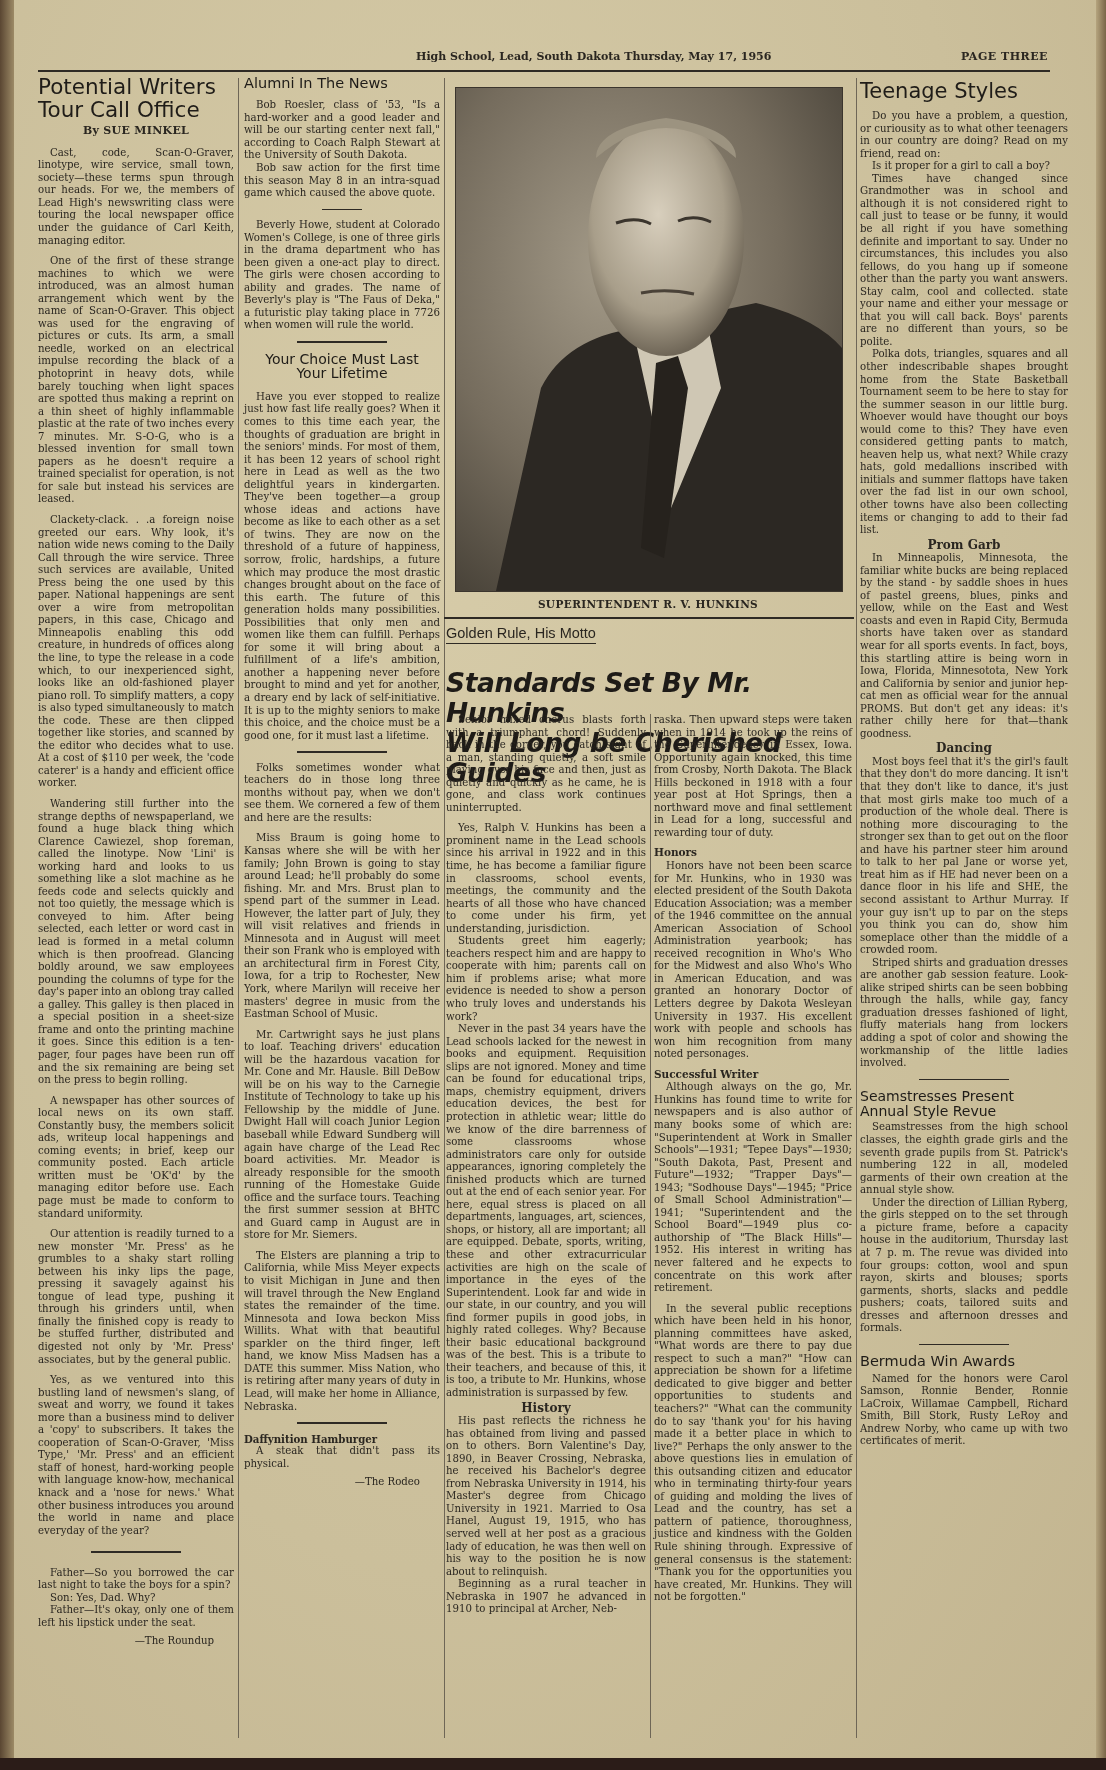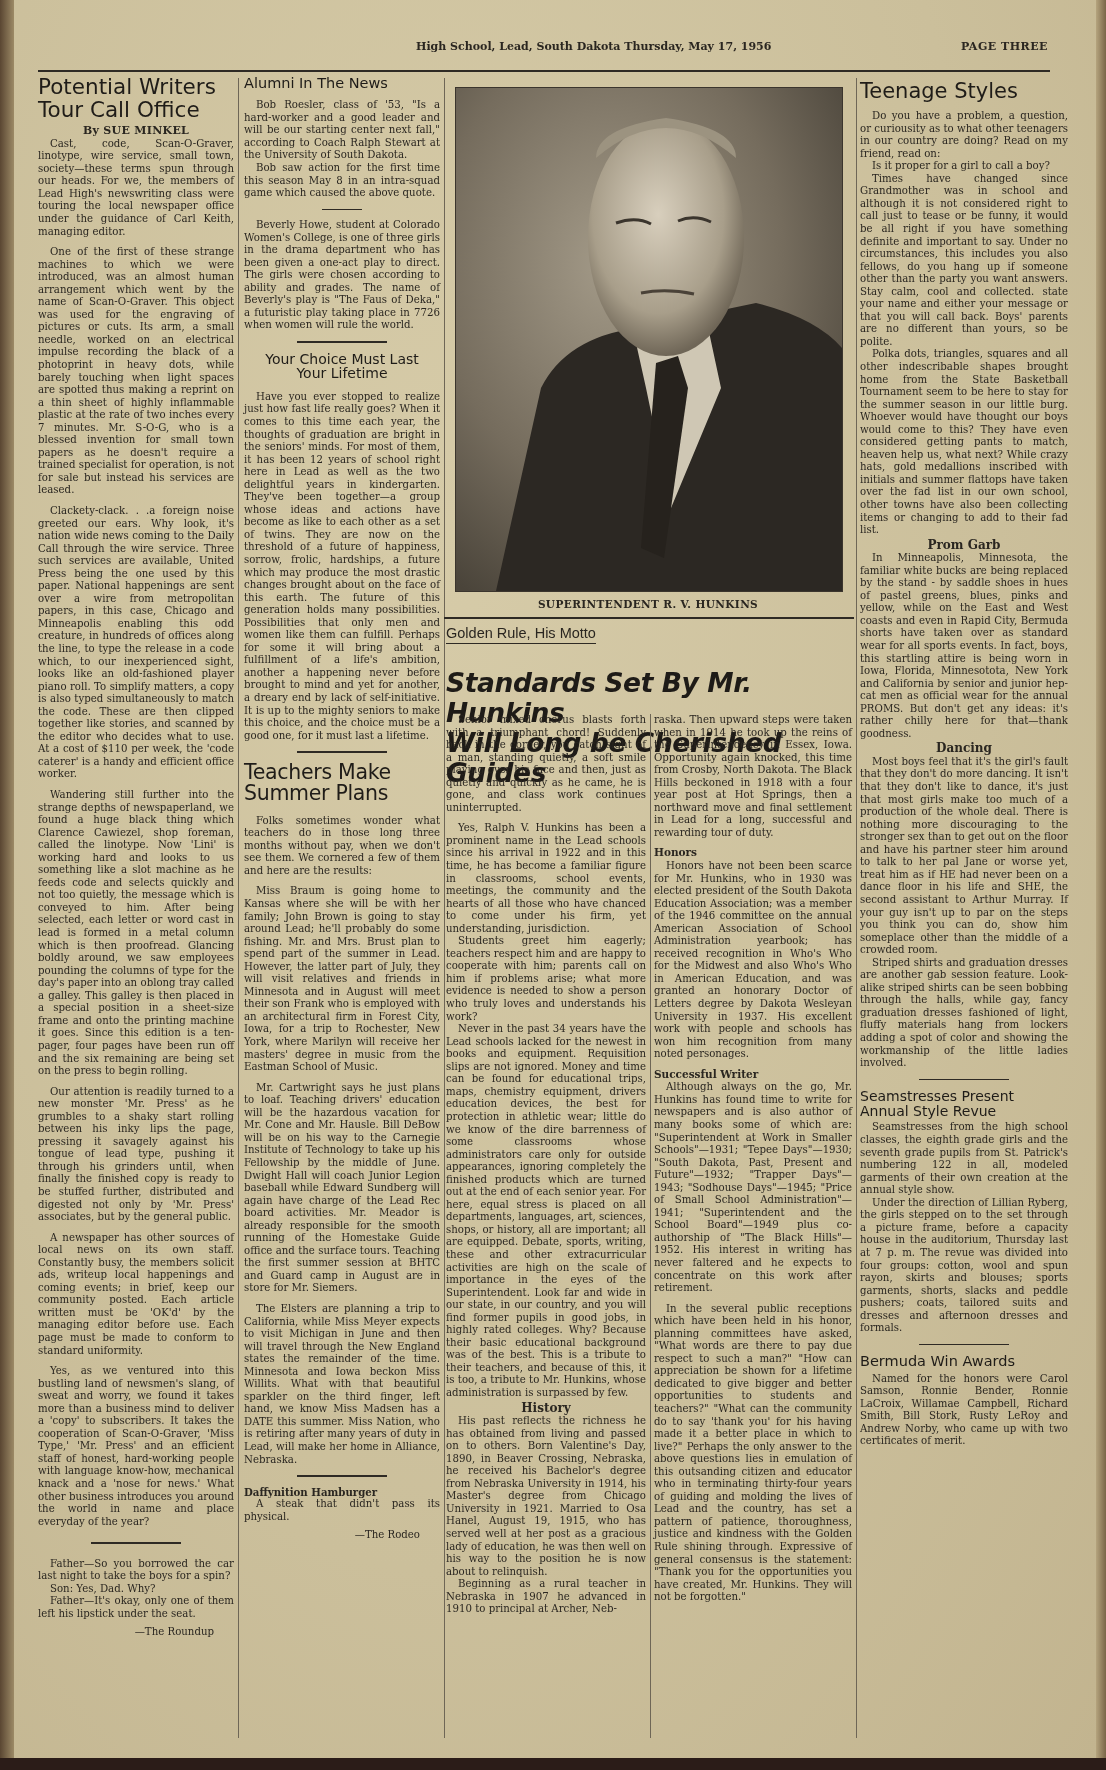--- a/index.html
+++ b/index.html
@@ -3,30 +3,30 @@
 <meta charset="utf-8">
 <style>
   html,body{margin:0;padding:0;}
   body{width:1106px;height:1770px;background:#3a2a22;overflow:hidden;position:relative;font-family:"DejaVu Serif",serif;}
   .page{position:absolute;left:14px;top:0;width:1082px;height:1758px;background:#cfc3a0;
         background-image:radial-gradient(ellipse at 40% 30%, #d6cba8 0%, #cbbf9b 60%, #c2b48f 100%);
         color:#2a2620;}
   .edge-left{position:absolute;left:0;top:0;width:14px;height:1770px;background:linear-gradient(90deg,#5a4632,#9c8a66);}
   .edge-right{position:absolute;right:0;top:0;width:10px;height:1770px;background:linear-gradient(90deg,#b5a47e,#7a6648);}
   .edge-bottom{position:absolute;left:0;bottom:0;width:1106px;height:12px;background:#2b1c18;}
-  .masthead{position:absolute;top:36px;left:24px;right:30px;height:22px;}
+  .masthead{position:absolute;top:46px;left:24px;right:30px;height:22px;}
   .mast-center{position:absolute;left:378px;top:4px;font-size:11px;font-weight:bold;white-space:nowrap;}
   .mast-date{font-weight:bold;}
   .mast-right{position:absolute;right:18px;top:4px;font-size:11px;font-weight:bold;letter-spacing:.5px;}
   .rule-top{position:absolute;left:24px;top:70px;width:1012px;height:2px;background:#2e2a24;}
   .col{position:absolute;font-size:10.2px;line-height:12.55px;text-align:justify;}
   .col p{margin:0;text-indent:12px;}
   .col p.gap{margin-top:8px;}
   .head-sans{font-family:"DejaVu Sans",sans-serif;font-weight:normal;color:#1f1c18;margin:0;line-height:1.05;}
-  .byline{text-align:center;font-weight:bold;font-size:11px;margin:4px 0 0;letter-spacing:.3px;}
+  .byline{text-align:center;font-weight:bold;font-size:11px;margin:4px 0 9px;letter-spacing:.3px;}
   .sub{text-align:center;font-weight:bold;font-size:12px;margin:2px 0 1px;}
   .subleft{font-weight:bold;font-size:10.5px;margin:7px 0 1px;}
   .short-rule{width:90px;height:1.5px;background:#2e2a24;margin:9px auto 9px;}
   .attrib{text-align:right;margin-top:6px;padding-right:20px;}
   .photo{position:absolute;left:441px;top:87px;width:386px;height:503px;
         background:radial-gradient(ellipse at 45% 35%, #9a9181 0%, #6f675a 55%, #4e473d 100%);
         border:1px solid #3b352d;overflow:hidden;}
   .caption{position:absolute;left:441px;top:598px;width:386px;text-align:center;font-size:10.5px;font-weight:bold;letter-spacing:.4px;}
   .cap-rule{position:absolute;left:430px;top:617px;width:410px;height:1.5px;background:#2e2a24;}
   .kicker{position:absolute;left:432px;top:625px;font-family:Liberation Sans, sans-serif;font-size:14.5px;border-bottom:1.5px solid #2e2a24;padding-bottom:2px;}
@@ -51,22 +51,22 @@
   <div class="col" style="left:24px;top:76px;width:196px;">
     <h1 class="head-sans" style="font-size:21.5px;">
       <span>Potential Writers</span><br>
       <span>Tour Call Office</span>
     </h1>
     <div class="byline">By SUE MINKEL</div>
     <p>Cast, code, Scan-O-Graver, linotype, wire service, small town, society—these terms spun through our heads. For we, the members of Lead High's newswriting class were touring the local newspaper office under the guidance of Carl Keith, managing editor.</p>
     <p class="gap">One of the first of these strange machines to which we were introduced, was an almost human arrangement which went by the name of Scan-O-Graver. This object was used for the engraving of pictures or cuts. Its arm, a small needle, worked on an electrical impulse recording the black of a photoprint in heavy dots, while barely touching when light spaces are spotted thus making a reprint on a thin sheet of highly inflammable plastic at the rate of two inches every 7 minutes. Mr. S-O-G, who is a blessed invention for small town papers as he doesn't require a trained specialist for operation, is not for sale but instead his services are leased.</p>
     <p class="gap">Clackety-clack. . .a foreign noise greeted our ears. Why look, it's nation wide news coming to the Daily Call through the wire service. Three such services are available, United Press being the one used by this paper. National happenings are sent over a wire from metropolitan papers, in this case, Chicago and Minneapolis enabling this odd creature, in hundreds of offices along the line, to type the release in a code which, to our inexperienced sight, looks like an old-fashioned player piano roll. To simplify matters, a copy is also typed simultaneously to match the code. These are then clipped together like stories, and scanned by the editor who decides what to use. At a cost of $110 per week, the 'code caterer' is a handy and efficient office worker.</p>
     <p class="gap">Wandering still further into the strange depths of newspaperland, we found a huge black thing which Clarence Cawiezel, shop foreman, called the linotype. Now 'Lini' is working hard and looks to us something like a slot machine as he feeds code and selects quickly and not too quietly, the message which is conveyed to him. After being selected, each letter or word cast in lead is formed in a metal column which is then proofread. Glancing boldly around, we saw employees pounding the columns of type for the day's paper into an oblong tray called a galley. This galley is then placed in a special position in a sheet-size frame and onto the printing machine it goes. Since this edition is a ten-pager, four pages have been run off and the six remaining are being set on the press to begin rolling.</p>
+    <p class="gap">A newspaper has other sources of local news on its own staff. Constantly busy, the members solicit ads, writeup local happenings and coming events; in brief, keep our community posted. Each article written must be 'OK'd' by the managing editor before use. Each page must be made to conform to standard uniformity.</p>
     <p class="gap">Our attention is readily turned to a new monster 'Mr. Press' as he grumbles to a shaky start rolling between his inky lips the page, pressing it savagely against his tongue of lead type, pushing it through his grinders until, when finally the finished copy is ready to be stuffed further, distributed and digested not only by 'Mr. Press' associates, but by the general public.</p>
-    <p class="gap">A newspaper has other sources of local news on its own staff. Constantly busy, the members solicit ads, writeup local happenings and coming events; in brief, keep our community posted. Each article written must be 'OK'd' by the managing editor before use. Each page must be made to conform to standard uniformity.</p>
     <p class="gap">Yes, as we ventured into this bustling land of newsmen's slang, of sweat and worry, we found it takes more than a business mind to deliver a 'copy' to subscribers. It takes the cooperation of Scan-O-Graver, 'Miss Type,' 'Mr. Press' and an efficient staff of honest, hard-working people with language know-how, mechanical knack and a 'nose for news.' What other business introduces you around the world in name and place everyday of the year?</p>
     <div class="short-rule" style="margin:14px auto 14px;"></div>
     <p>Father—So you borrowed the car last night to take the boys for a spin?</p>
     <p>Son: Yes, Dad. Why?</p>
     <p>Father—It's okay, only one of them left his lipstick under the seat.</p>
     <div class="attrib">—The Roundup</div>
   </div>
 
   <div class="vr" style="left:224px;top:78px;height:1660px;"></div>
 
@@ -81,24 +81,20 @@
     <div class="short-rule"></div>
     <section>
       <h2 class="head-sans" style="font-size:14px;text-align:center;margin:6px 0 10px;">
         <span>Your Choice Must Last</span><br>
         <span>Your Lifetime</span>
       </h2>
       <p>Have you ever stopped to realize just how fast life really goes? When it comes to this time each year, the thoughts of graduation are bright in the seniors' minds. For most of them, it has been 12 years of school right here in Lead as well as the two delightful years in kindergarten. They've been together—a group whose ideas and actions have become as like to each other as a set of twins. They are now on the threshold of a future of happiness, sorrow, frolic, hardships, a future which may produce the most drastic changes brought about on the face of this earth. The future of this generation holds many possibilities. Possibilities that only men and women like them can fulfill. Perhaps for some it will bring about a fulfillment of a life's ambition, another a happening never before brought to mind and yet for another, a dreary end by lack of self-initiative. It is up to the mighty seniors to make this choice, and the choice must be a good one, for it must last a lifetime.</p>
     </section>
     <div class="short-rule"></div>
     <section>
-      <h2 class="head-sans" style="font-size:20.5px;margin:4px 0 10px;letter-spacing:-.3px;">
-        <span>Teachers Make</span><br>
-        <span>Summer Plans</span>
-      </h2>
       <p>Folks sometimes wonder what teachers do in those long three months without pay, when we don't see them. We cornered a few of them and here are the results:</p>
       <p class="gap">Miss Braum is going home to Kansas where she will be with her family; John Brown is going to stay around Lead; he'll probably do some fishing. Mr. and Mrs. Brust plan to spend part of the summer in Lead. However, the latter part of July, they will visit relatives and friends in Minnesota and in August will meet their son Frank who is employed with an architectural firm in Forest City, Iowa, for a trip to Rochester, New York, where Marilyn will receive her masters' degree in music from the Eastman School of Music.</p>
       <p class="gap">Mr. Cartwright says he just plans to loaf. Teaching drivers' education will be the hazardous vacation for Mr. Cone and Mr. Hausle. Bill DeBow will be on his way to the Carnegie Institute of Technology to take up his Fellowship by the middle of June. Dwight Hall will coach Junior Legion baseball while Edward Sundberg will again have charge of the Lead Rec board activities. Mr. Meador is already responsible for the smooth running of the Homestake Guide office and the surface tours. Teaching the first summer session at BHTC and Guard camp in August are in store for Mr. Siemers.</p>
       <p class="gap">The Elsters are planning a trip to California, while Miss Meyer expects to visit Michigan in June and then will travel through the New England states the remainder of the time. Minnesota and Iowa beckon Miss Willits. What with that beautiful sparkler on the third finger, left hand, we know Miss Madsen has a DATE this summer. Miss Nation, who is retiring after many years of duty in Lead, will make her home in Alliance, Nebraska.</p>
     </section>
     <div class="short-rule"></div>
     <section>
       <div style="font-weight:bold;">Daffynition Hamburger</div>
       <p>A steak that didn't pass its physical.</p>
       <div class="attrib">—The Rodeo</div>

